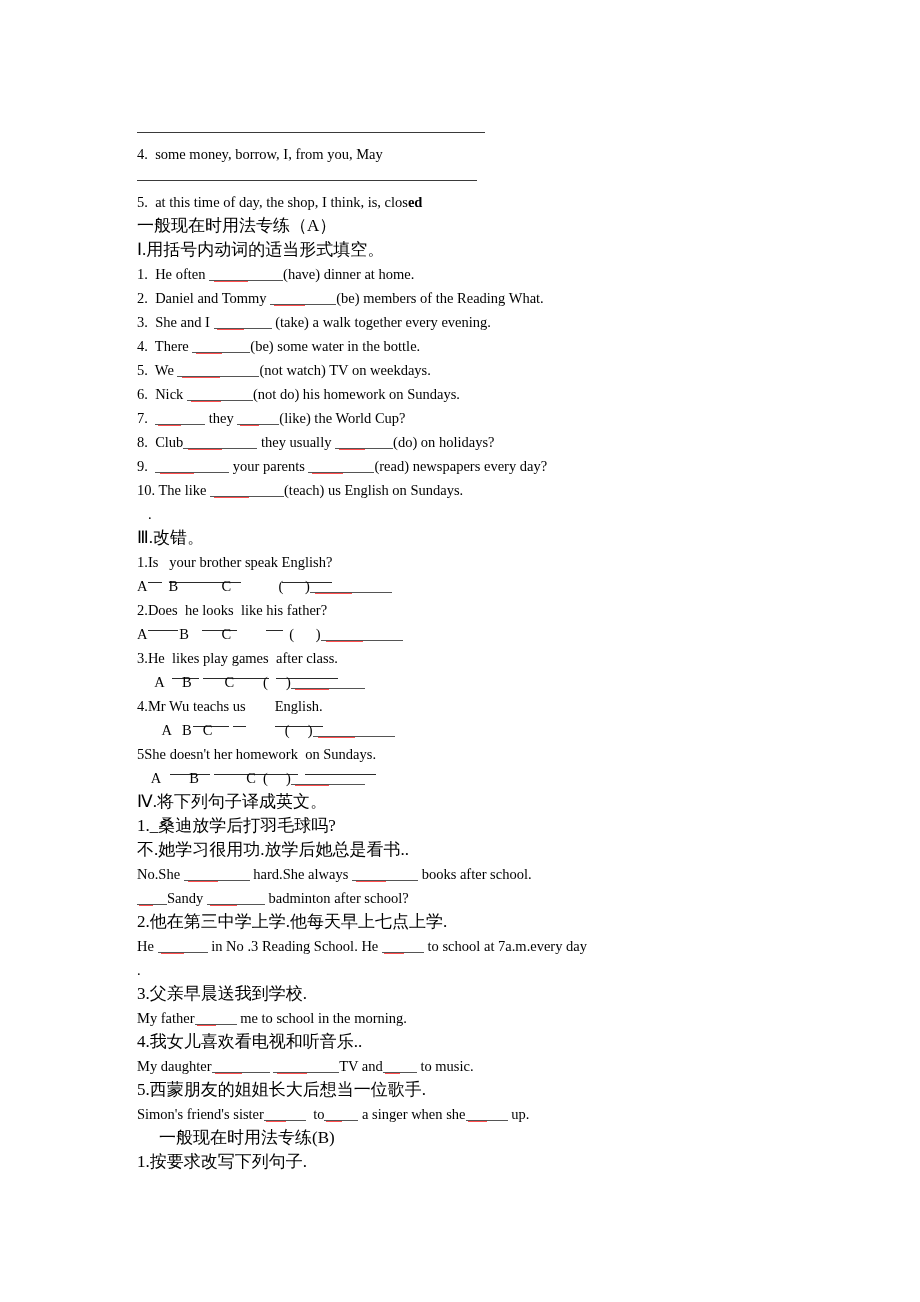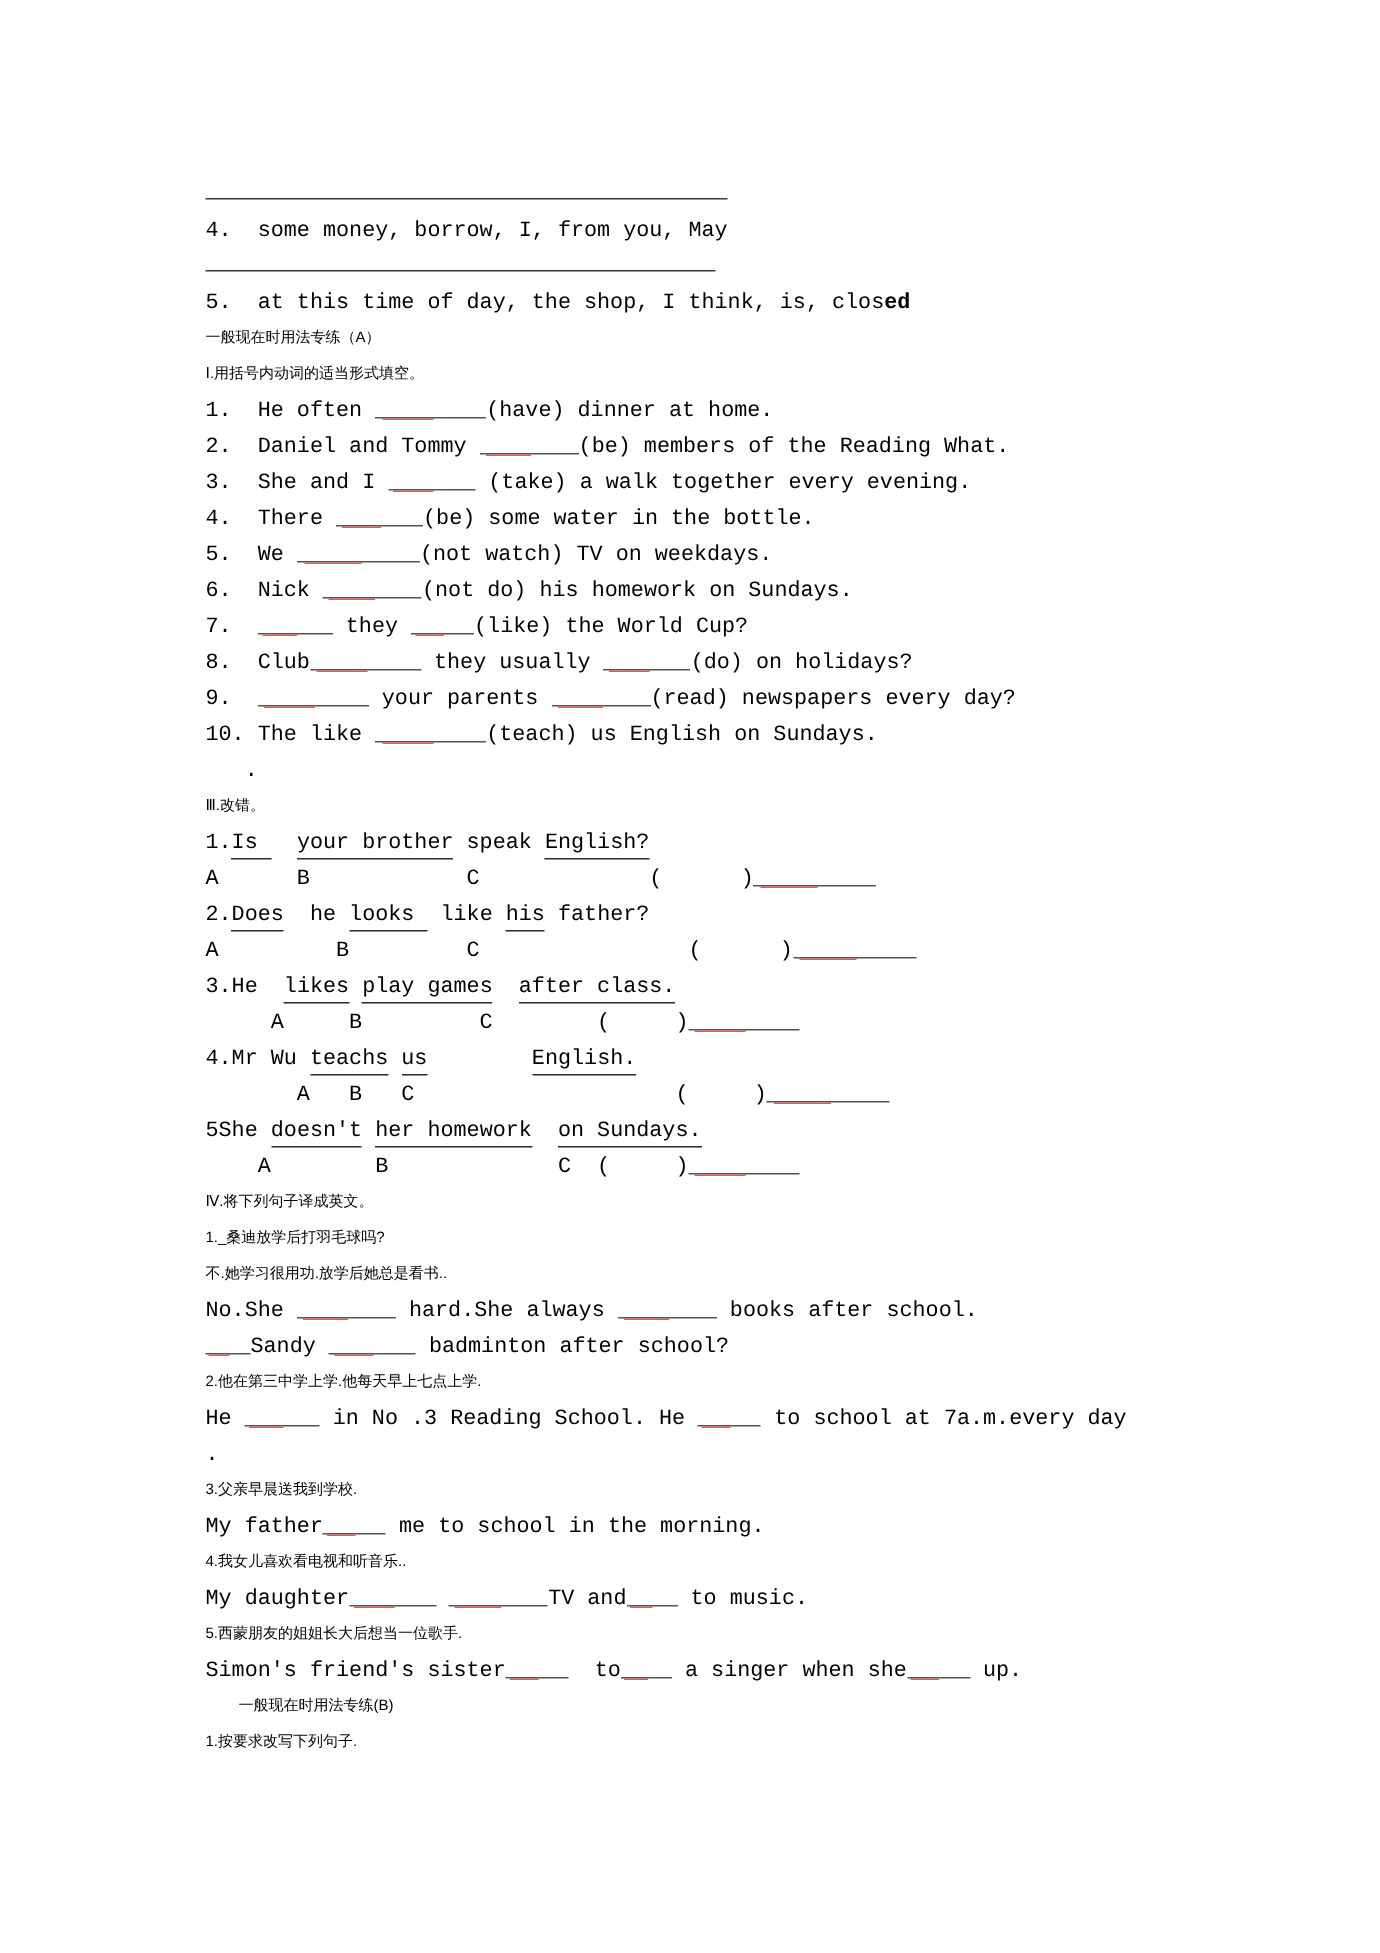--- a/index.html
+++ b/index.html
@@ -20,29 +20,29 @@
     height: 1302px;
     background: #fff;
   }
   .doc {
     position: absolute;
     left: 137px;
     top: 118px;
     width: 700px;
   }
   .ln {
-    font-family: Liberation Mono, monospace;
+    font-family: Liberation Serif, serif;
     font-size: 14.5px;
     line-height: 24px;
     white-space: pre;
     letter-spacing: 0px;
   }
   .cn {
-    font-family: Liberation Sans, sans-serif;
-    font-size: 10px;
+    font-family: Liberation Serif, serif;
+    font-size: 17px;
     line-height: 24px;
     white-space: pre;
   }
   
   .rule {
     height: 24px;
     position: relative;
   }
   .rule::after {
     content: "";
@@ -67,21 +67,21 @@
     content: "";
     position: absolute;
     left: 6%;
     bottom: -2px;
     width: 46%;
     height: 1px;
     background: #ff4d4d;
   }
   .u {
     border-bottom: 1px solid #2a2a2a;
-    padding-bottom: 2px;
+    padding-bottom: 12px;
   }
   .b { font-weight: bold; }
   .sp { display: inline-block; }
 </style>
 </head>
 <body>
 
 <div class="page">
   <div class="doc">
 

